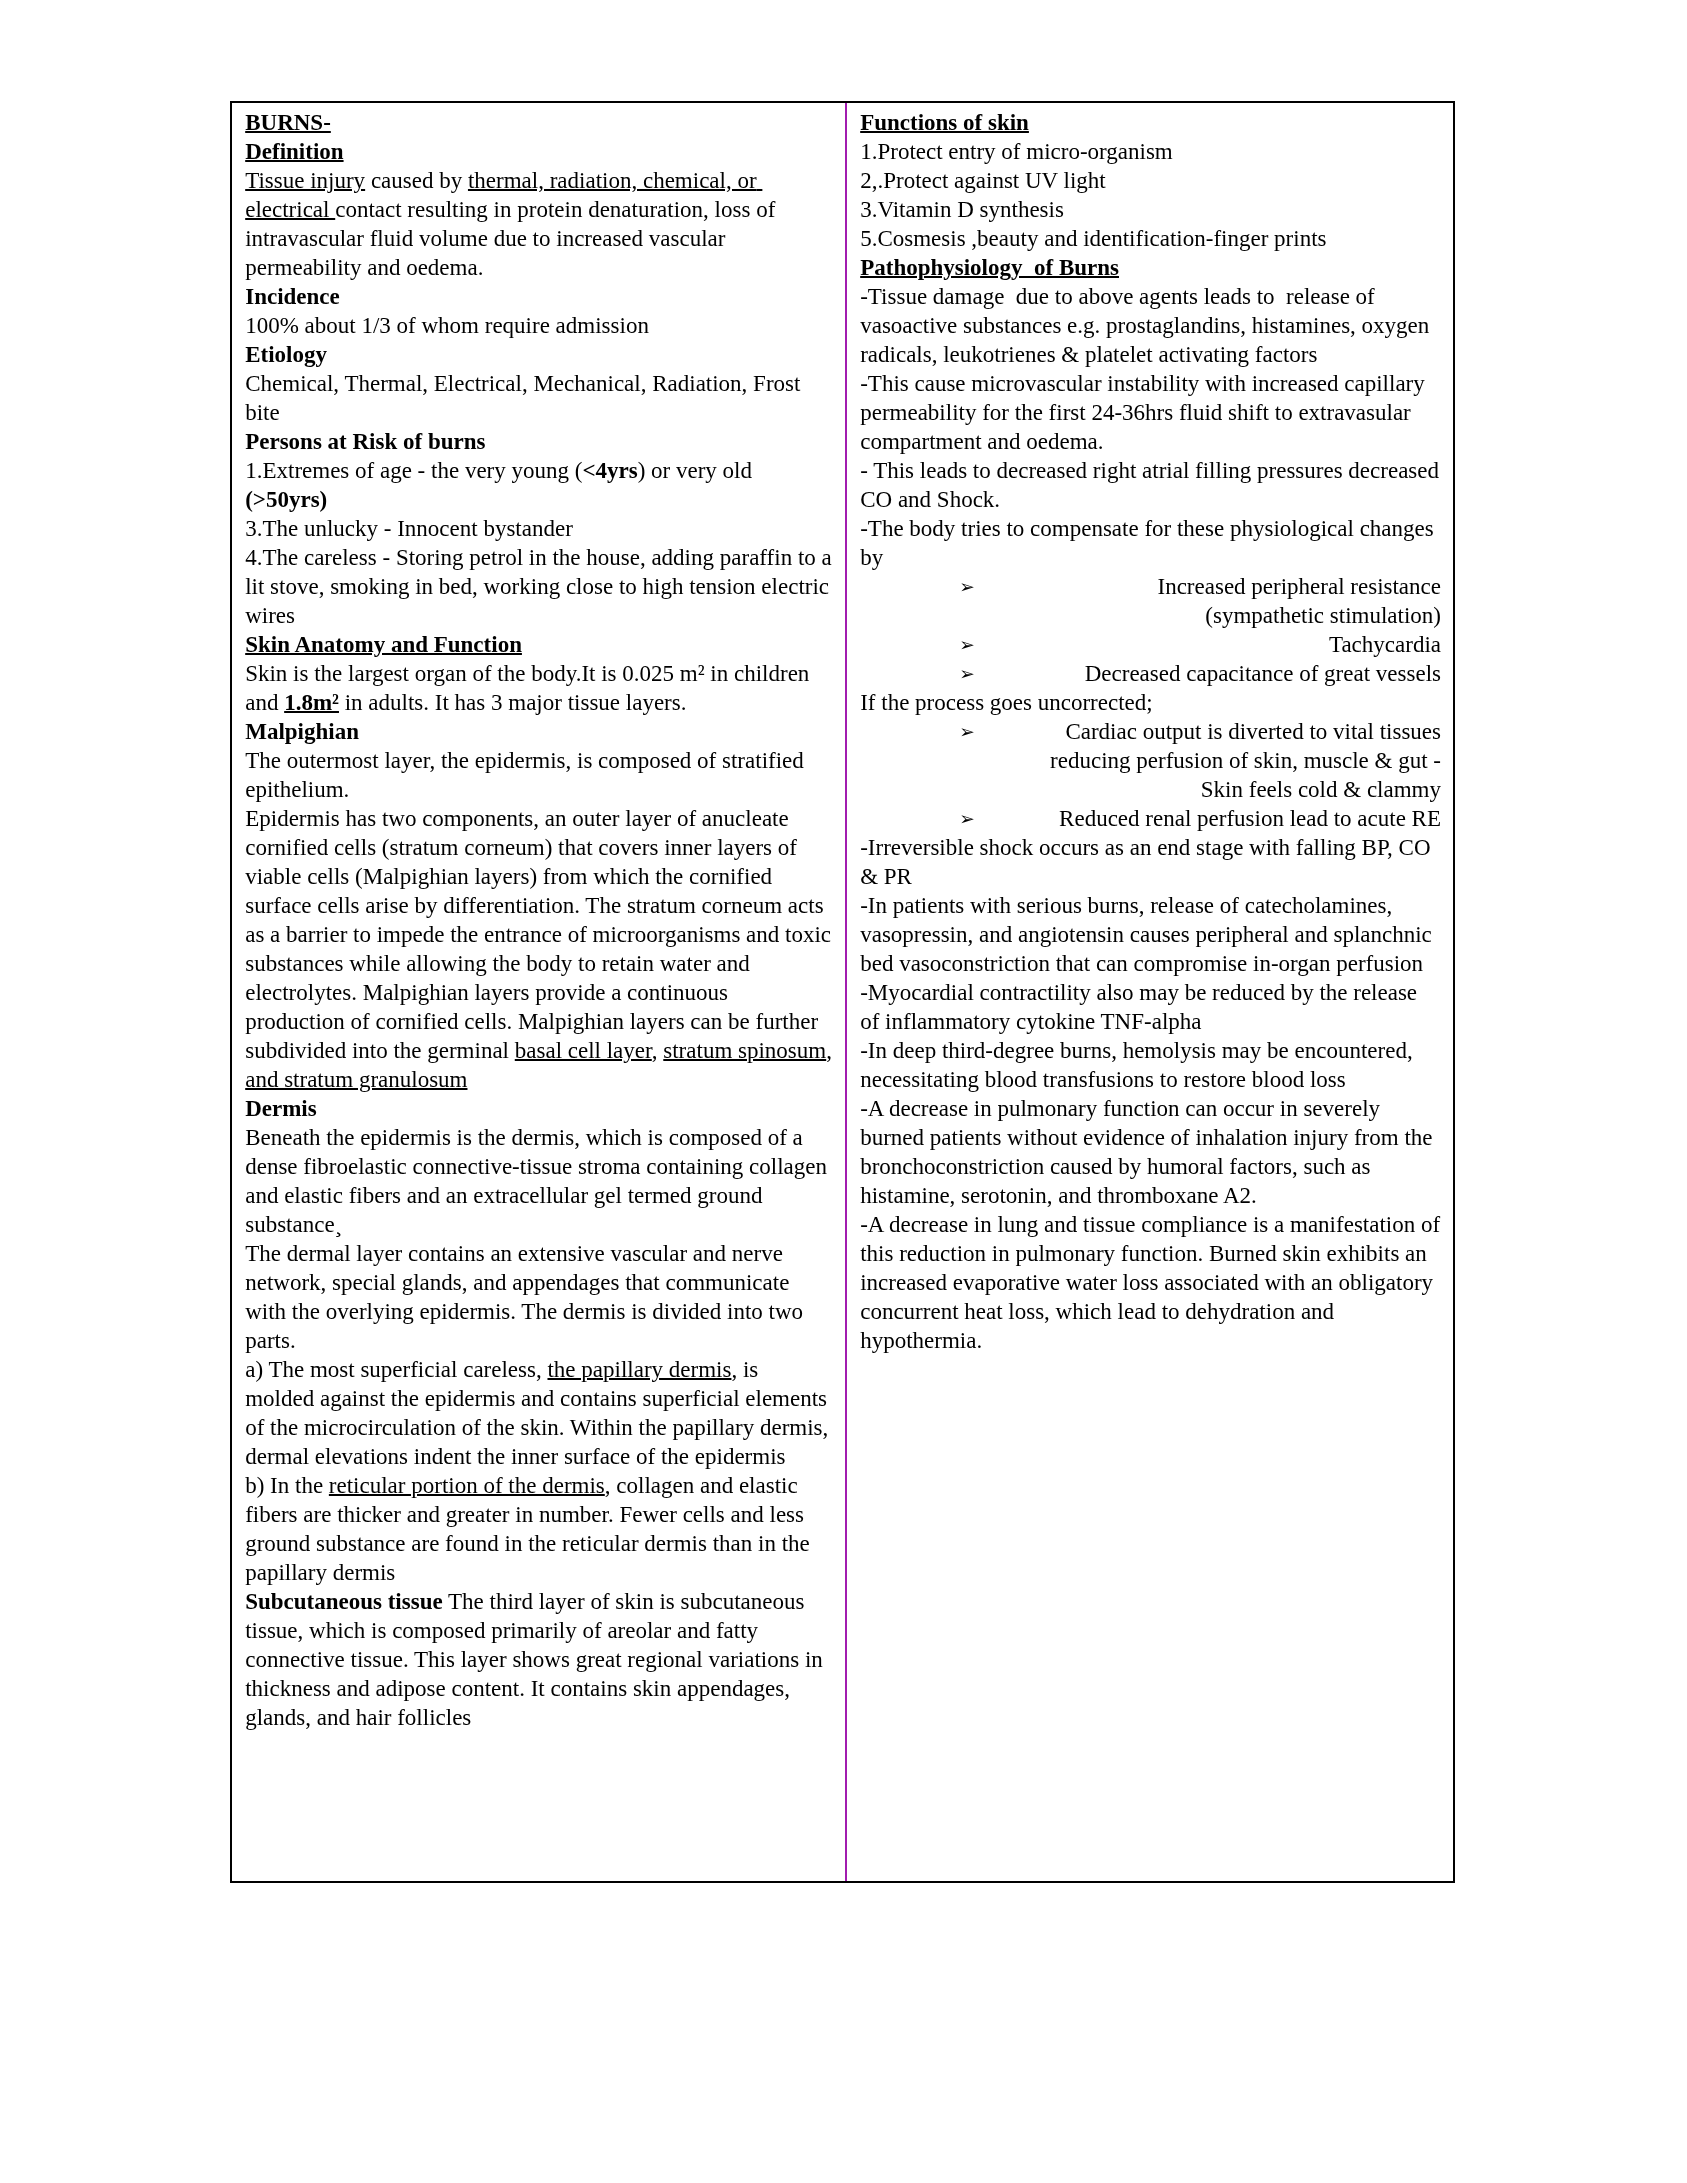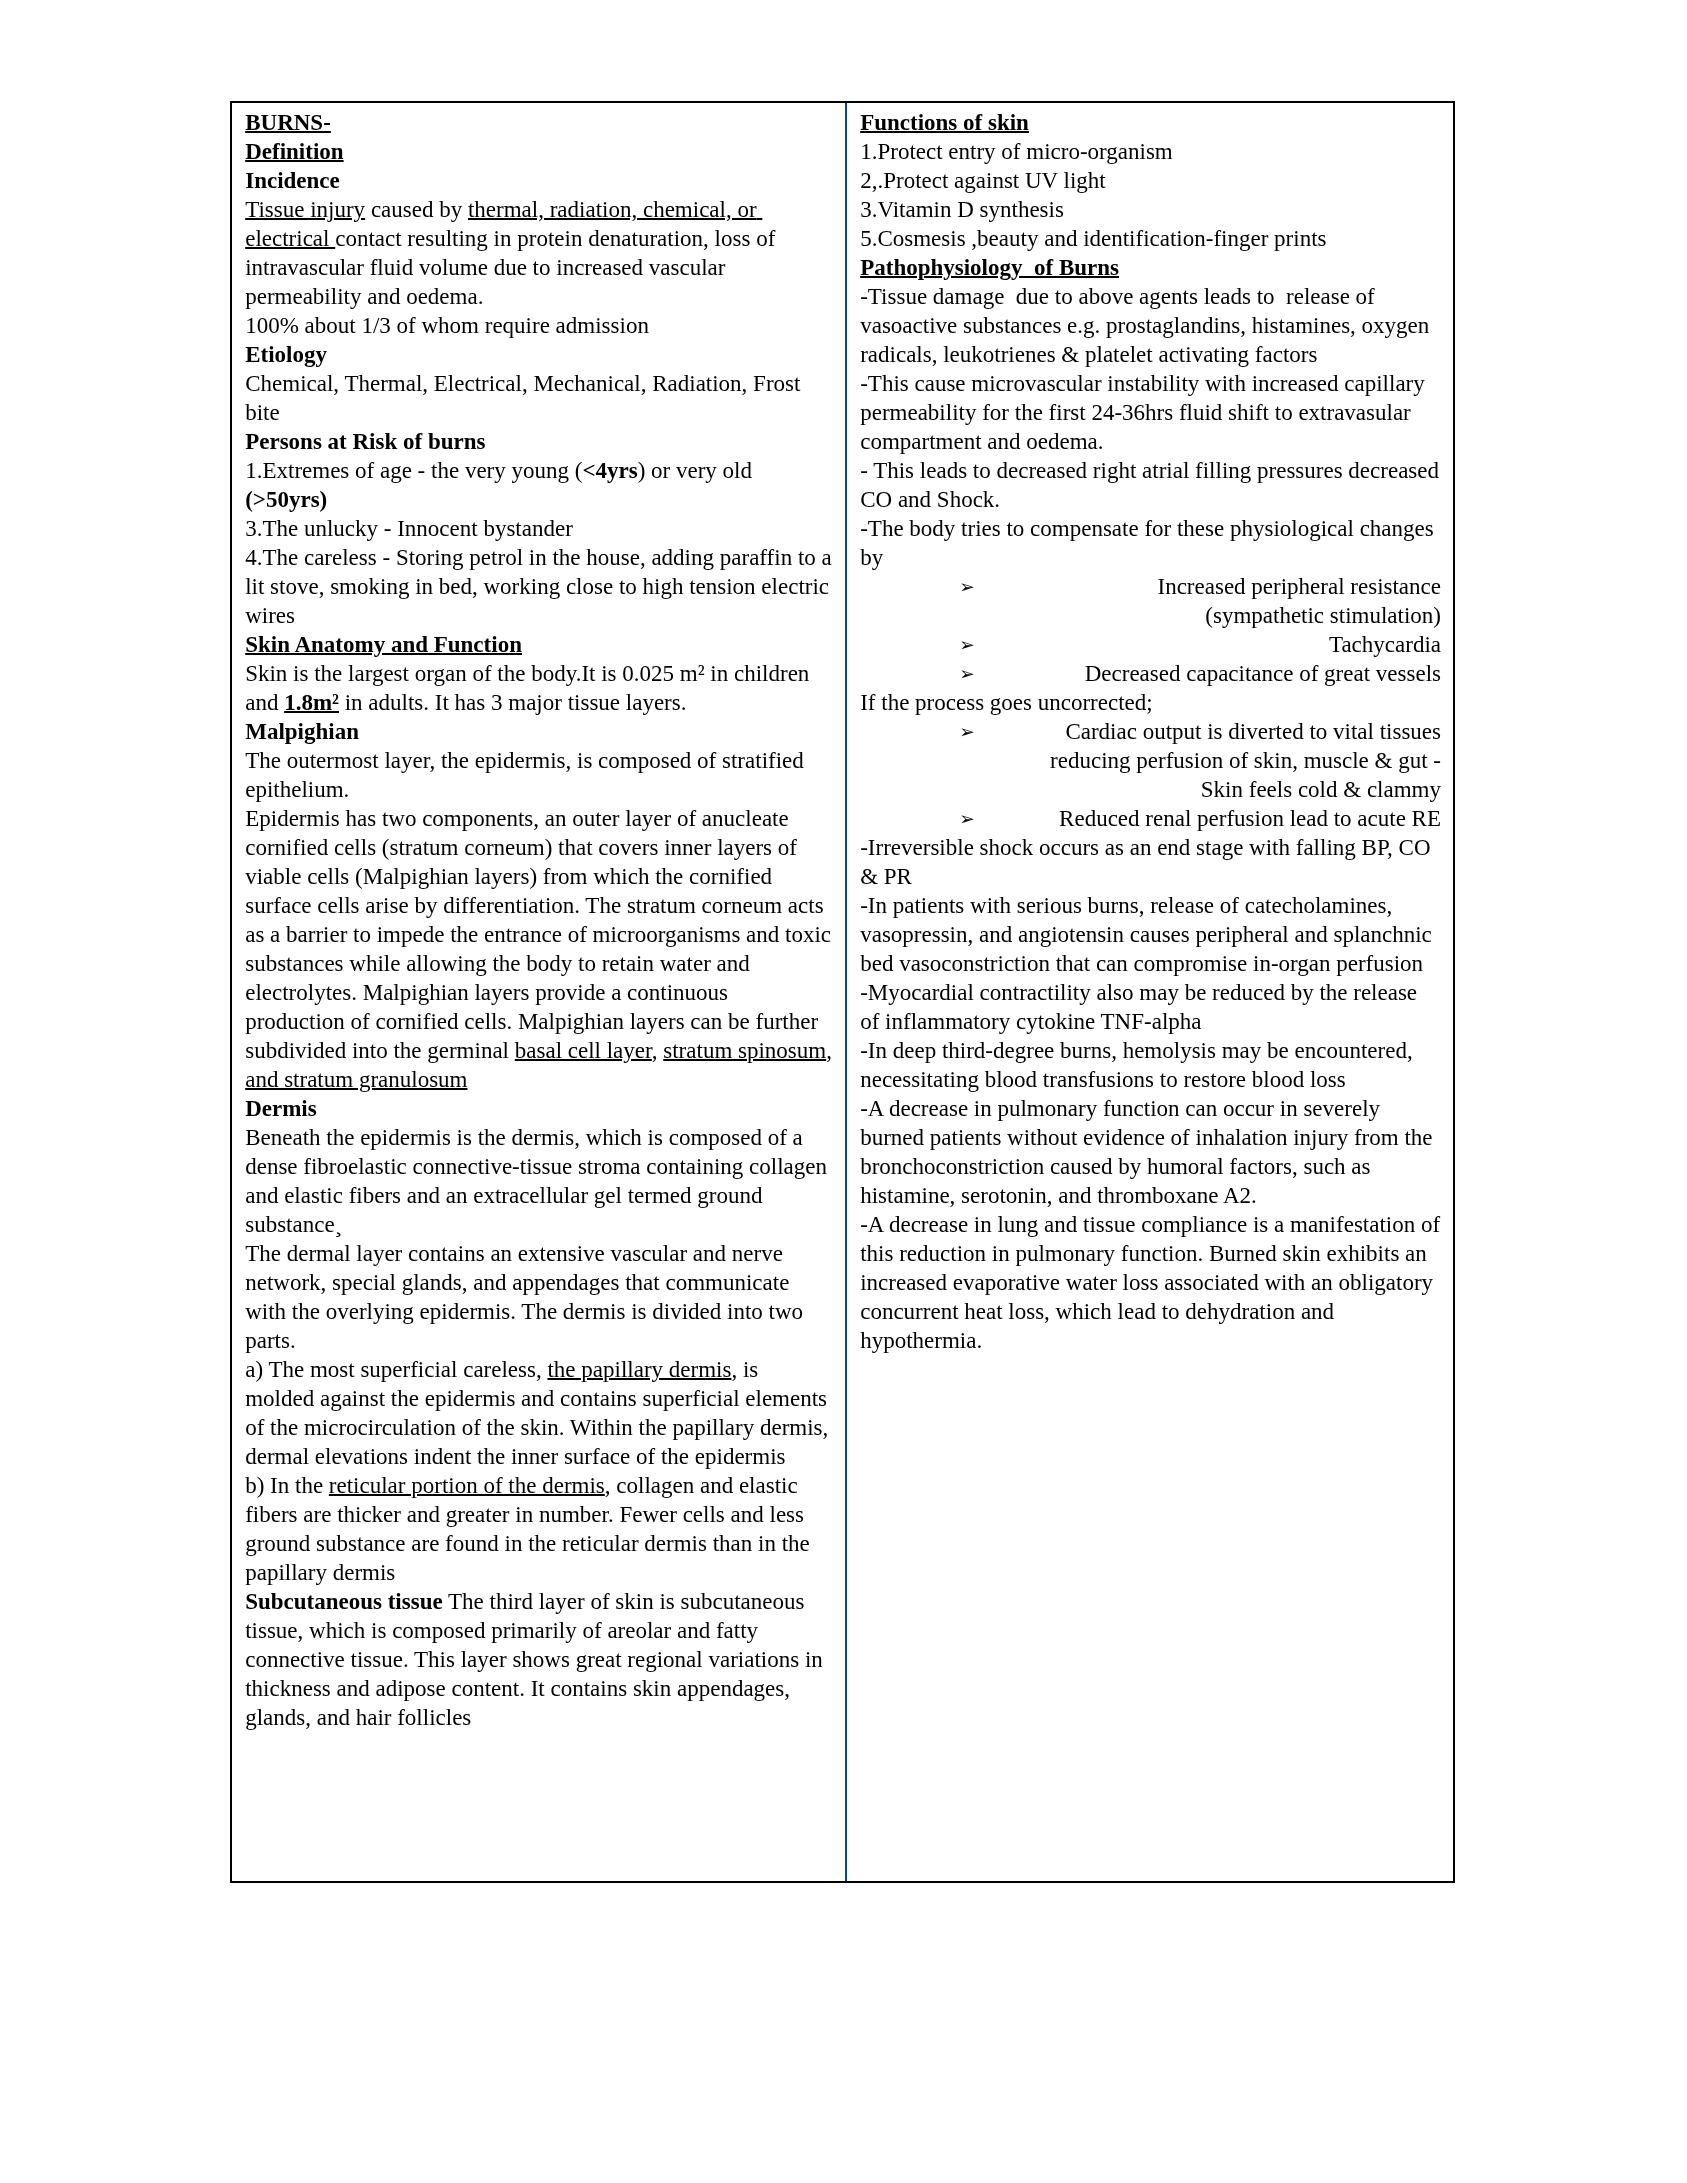--- a/index.html
+++ b/index.html
@@ -19,21 +19,21 @@
     display:flex;
     background:#fff;
     overflow:hidden;
   }
   .cell {
     box-sizing:border-box;
     padding:5.3px 12px 5.3px 13.2px;
     font-size:23px;
     line-height:29px;
   }
-  .cell-left  { width:615px; border-right:2px solid #0c4a6e; }
+  .cell-left  { width:615px; border-right:2px solid #a21caf; }
   .cell-right { flex:1; }
   .blk { margin:0; }
   .heading { font-weight:bold; text-decoration:underline; text-decoration-thickness:2px; }
   .sub { font-weight:bold; }
   .seg-b { font-weight:bold; }
   .seg-u { text-decoration:underline; text-decoration-thickness:2px; }
   .para, .heading, .sub, .btext, .seg { white-space:pre-wrap; }
   .bullet { display:flex; }
   .glyph {
     flex:none;
@@ -45,22 +45,22 @@
   }
   .btext { flex:1;text-align:right; }
 </style>
 </head>
 <body>
 
 <div class="doc-table">
   <div class="cell cell-left">
       <div class="blk heading">BURNS-</div>
       <div class="blk heading">Definition</div>
+      <div class="blk para"><span class="seg seg-u">Tissue injury</span><span class="seg"> caused by </span><span class="seg seg-u">thermal, radiation, chemical, or electrical </span><span class="seg">contact resulting in protein denaturation, loss of intravascular fluid volume due to increased vascular permeability and oedema.</span></div>
       <div class="blk sub">Incidence</div>
-      <div class="blk para"><span class="seg seg-u">Tissue injury</span><span class="seg"> caused by </span><span class="seg seg-u">thermal, radiation, chemical, or electrical </span><span class="seg">contact resulting in protein denaturation, loss of intravascular fluid volume due to increased vascular permeability and oedema.</span></div>
       <div class="blk para">100% about 1/3 of whom require admission</div>
       <div class="blk sub">Etiology</div>
       <div class="blk para">Chemical, Thermal, Electrical, Mechanical, Radiation, Frost bite</div>
       <div class="blk sub">Persons at Risk of burns</div>
       <div class="blk para"><span class="seg">1.Extremes of age - the very young (</span><span class="seg seg-b">&lt;4yrs</span><span class="seg">) or very old </span><span class="seg seg-b">(&gt;50yrs)</span></div>
       <div class="blk para">3.The unlucky - Innocent bystander</div>
       <div class="blk para">4.The careless - Storing petrol in the house, adding paraffin to a lit stove, smoking in bed, working close to high tension electric wires</div>
       <div class="blk heading">Skin Anatomy and Function</div>
       <div class="blk para"><span class="seg">Skin is the largest organ of the body.It is 0.025 m² in children and </span><span class="seg seg-b seg-u">1.8m²</span><span class="seg"> in adults. It has 3 major tissue layers.</span></div>
       <div class="blk sub">Malpighian</div>

